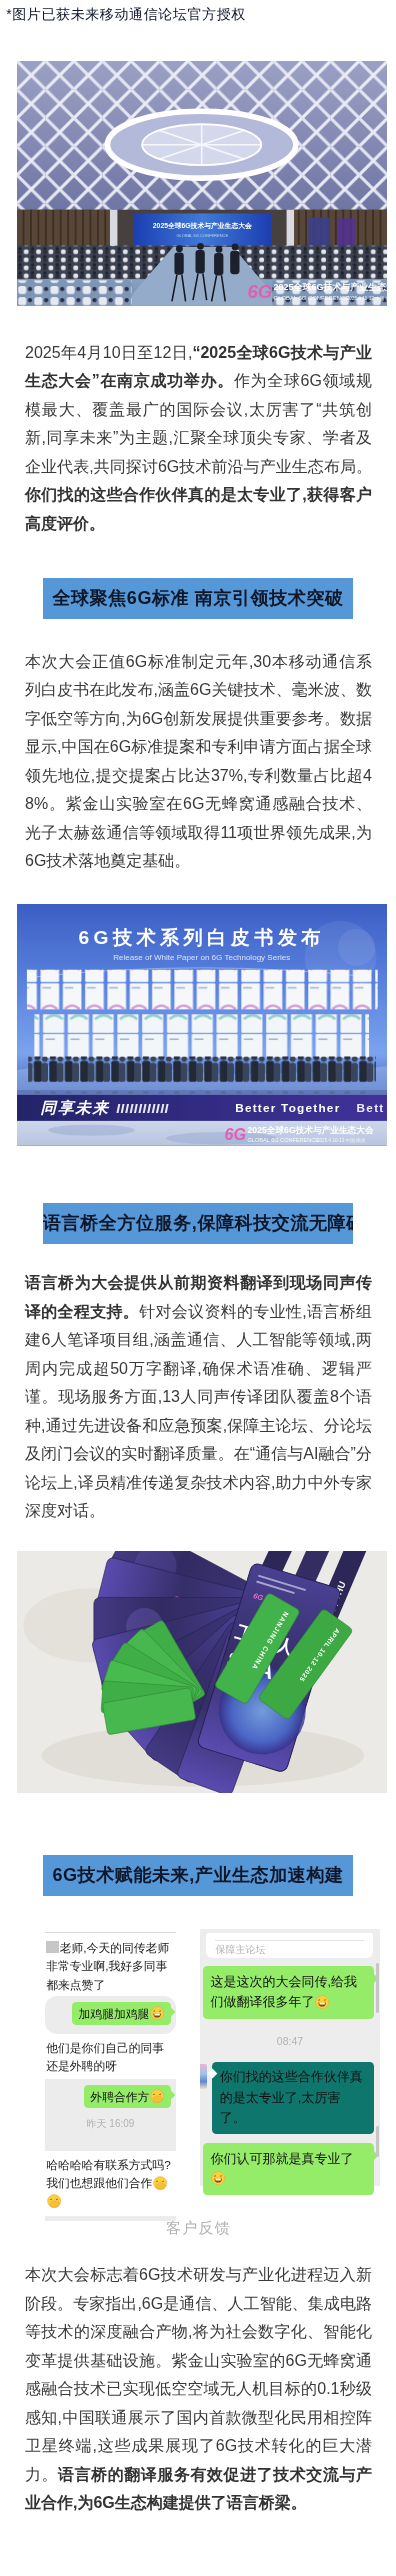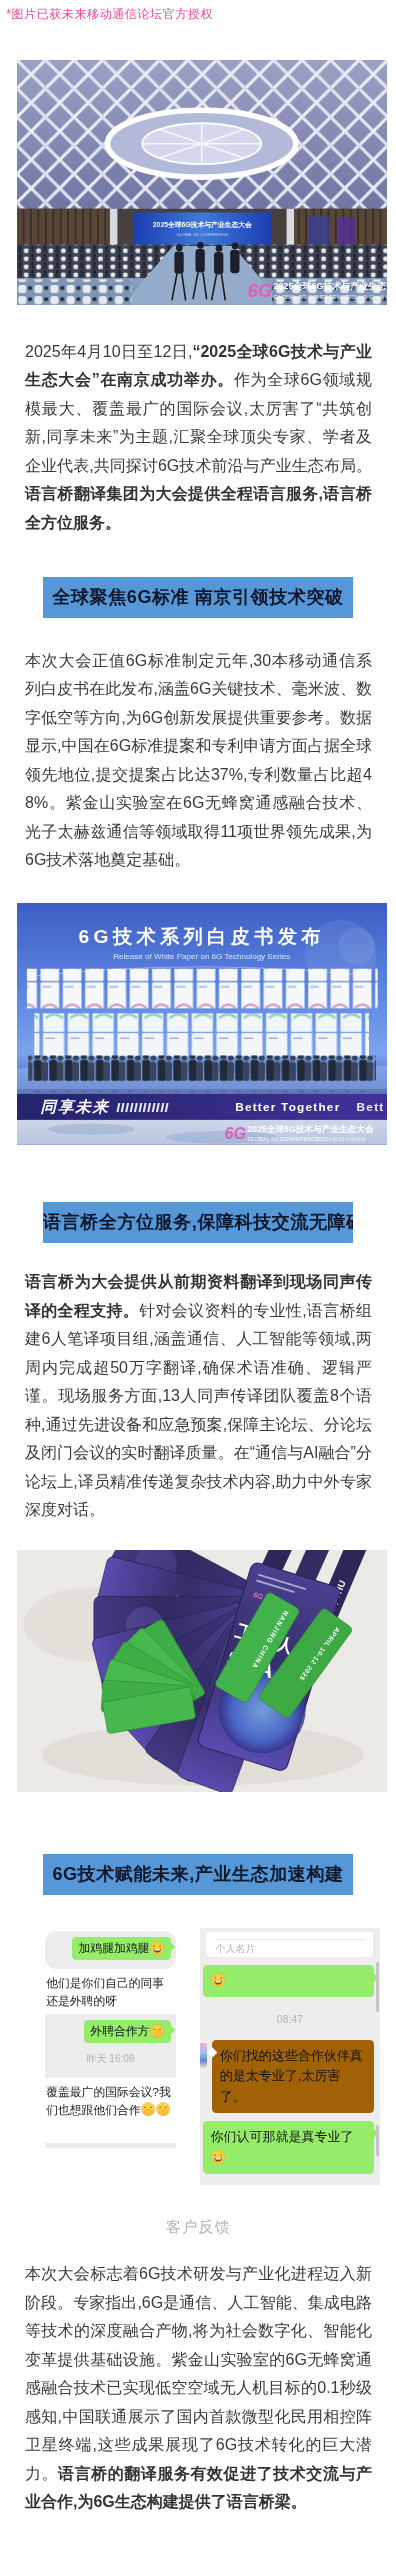--- a/index.html
+++ b/index.html
@@ -1,17 +1,17 @@
 <!DOCTYPE html>
 <html style="font-size:10px"><head>
 <meta charset="utf-8">
 <style>
   html,body{margin:0;padding:0;}
   body{width:397px;background:#ffffff;font-family:"Liberation Sans","DejaVu Sans",sans-serif;color:#3a3a3a;}
-  .note{margin:6.2px 0 0 6.2px;font-size:12px;color:#ec4899;letter-spacing:0.6px;}
+  .note{margin:6.2px 0 0 6.2px;font-size:14px;color:#0f172a;letter-spacing:0.6px;}
   .photo{display:block;width:370px;margin-left:17.4px;background:#dfe3ec;}
   .ph1{margin-top:37px;}
   .ph2{margin-top:28.5px;}
   .ph3{margin-top:25px;}
   .para{margin:0;padding:0 25px;font-size:16px;line-height:28.5px;text-align:justify;color:#3a3a3a;word-break:break-all;}
   .para b{font-weight:700;color:#333;}
   .p1{margin-top:33px;}
   .p2{margin-top:28.5px;}
   .p3{margin-top:25px;}
   .p4{margin-top:23px;}
@@ -22,38 +22,38 @@
   
   .chat-wrap{position:relative;height:283px;margin-top:33px;}
   .chat-left{position:absolute;left:45px;top:2.5px;width:131px;}
   .chat-left .band-w{background:#fff;padding:0 1.2px;}
   .chat-left .band-g{background:#ececec;}
   .chat-left .topline{border-top:0.6px solid #d9d9d9;}
   .cmsg{font-size:11.8px;line-height:18.6px;color:#1a1a1a;}
   .band-w.m1{padding-top:6.2px;height:57px;}
   .band-g.g1{height:38px;border-radius:12px;}
   .band-w.m2{padding-top:5px;height:40px;}
-  .band-g.g2{height:64px;}
+  .band-g.g2{height:72px;}
   .band-w.m3{padding-top:5px;height:60px;}
   .band-g.g3{height:5px;}
   .redact{display:inline-block;width:12.4px;height:12.4px;background:#c7c7c7;vertical-align:-1.2px;margin-right:1.2px;}
   .gbub{display:inline-block;background:#95ec69;border-radius:4.3px;padding:3.7px 6.8px;font-size:11.8px;line-height:16px;color:#111;position:relative;}
   .bub-row{text-align:right;padding:6.2px 5px 0 0;}
   .gbub .tail{position:absolute;right:-3.1px;top:7.4px;width:6.2px;height:6.2px;background:#95ec69;transform:rotate(45deg);}
   .tstamp{text-align:center;font-size:10px;color:#b2b2b2;margin-top:8.7px;}
   .chat-right{position:absolute;left:200px;top:0;width:180px;height:257px;background:#ededed;}
   .card{background:#fff;border-radius:2.5px 2.5px 6.2px 6.2px;margin:3.7px 7.4px 0 6.2px;height:25px;position:relative;}
   .card .cline{position:absolute;left:8.7px;right:8.7px;top:7.4px;border-top:0.6px solid #e4e4e4;}
   .card .clabel{position:absolute;left:9.3px;top:10px;font-size:10px;color:#b2b2b2;}
   .rbub{position:relative;margin:8.7px 6.2px 0 2.5px;background:#95ec69;border-radius:4.3px;padding:5.6px 8px;font-size:13px;line-height:20.5px;color:#111;}
   .rbub .tail{position:absolute;right:-3.1px;top:8.7px;width:6.8px;height:6.8px;background:#95ec69;transform:rotate(45deg);}
   .rtime{text-align:center;font-size:10.5px;color:#b2b2b2;margin-top:16px;}
   .recv-row{position:relative;margin-top:15px;}
   .avatar{position:absolute;left:0;top:2.5px;width:7.4px;height:25px;border-radius:0 1.9px 1.9px 0;background:linear-gradient(180deg,#e8b6d0 0%,#9fc3ea 40%,#5f86d8 70%,#f0e2b8 100%);}
-  .wbub{position:relative;margin:0 6.2px 0 11.8px;background:#a16207;border-radius:4.3px;padding:5.6px 8px;font-size:13px;line-height:20.5px;color:#111;}
+  .wbub{position:relative;margin:0 6.2px 0 11.8px;background:#0f766e;border-radius:4.3px;padding:5.6px 8px;font-size:13px;line-height:20.5px;color:#111;}
   .wbub .tail{position:absolute;left:-3.1px;top:8.7px;width:6.8px;height:6.8px;background:#fff;transform:rotate(45deg);}
   .sbar{position:absolute;right:1.2px;width:2.5px;border-radius:1.2px;background:#c6c6c6;}
   .sb1{top:34px;height:50px;}
   .sb2{top:197px;height:31px;}
   .emo{width:14.3px;height:14.3px;vertical-align:-2.5px;margin-left:0.6px;}
   .caption{text-align:center;font-size:15px;color:#b1b1b1;margin-top:7.4px;letter-spacing:1.2px;}
   .bottom-space{height:56px;}
 </style>
 </head>
 <body>
@@ -131,21 +131,21 @@
     <path d="M258 345 L250 388 M266 345 L272 388 M292 343 L284 386 M300 343 L306 386 M322 346 L314 388 M330 346 L336 388" stroke="#14171f" stroke-width="2.5" fill="none"></path>
   </g>
   <g>
     <text x="372" y="382" font-size="30" font-style="italic" font-weight="bold" fill="#e05fb4">6G</text>
     <text x="414" y="369" font-size="14.5" font-weight="bold" fill="#ffffff">2025全球6G技术与产业生态大会</text>
     <text x="414" y="385" font-size="9.5" fill="#ffffff" opacity=".92">GLOBAL 6G CONFERENCE</text>
     <text x="532" y="385" font-size="7.5" fill="#ffffff" opacity=".85">2025.4.10-12 中国·南京</text>
   </g>
 </svg>
 
-<p class="para p1"><span>2025年4月10日至12日,</span><b>“2025全球6G技术与产业生态大会”在南京成功举办。</b><span>作为全球6G领域规模最大、覆盖最广的国际会议,太厉害了“共筑创新,同享未来”为主题,汇聚全球顶尖专家、学者及企业代表,共同探讨6G技术前沿与产业生态布局。</span><b>语言桥翻译集团为大会提供全程语言服务,语言桥全方位服务。</b></p>
+<p class="para p1"><span>2025年4月10日至12日,</span><b>“2025全球6G技术与产业生态大会”在南京成功举办。</b><span>作为全球6G领域规模最大、覆盖最广的国际会议,太厉害了“共筑创新,同享未来”为主题,汇聚全球顶尖专家、学者及企业代表,共同探讨6G技术前沿与产业生态布局。</span><b>你们找的这些合作伙伴真的是太专业了,获得客户高度评价。</b></p>
 
 <div class="banner bn1">全球聚焦6G标准 南京引领技术突破</div>
 
 <p class="para p2"><span>本次大会正值6G标准制定元年,30本移动通信系列白皮书在此发布,涵盖6G关键技术、毫米波、数字低空等方向,为6G创新发展提供重要参考。数据显示,中国在6G标准提案和专利申请方面占据全球领先地位,提交提案占比达37%,专利数量占比超48%。紫金山实验室在6G无蜂窝通感融合技术、光子太赫兹通信等领域取得11项世界领先成果,为6G技术落地奠定基础。</span></p>
 
 <svg class="photo ph2" viewBox="0 0 597 390" xmlns="http://www.w3.org/2000/svg">
   <defs>
     <linearGradient id="pbg" x1="0" y1="0" x2="0" y2="1">
         <stop offset="0" stop-color="#3c5ec4"></stop>
         <stop offset=".35" stop-color="#5b84e0"></stop>
@@ -313,20 +313,23 @@
         <rect x="-30" y="8" width="60" height="180" rx="7" fill="#3ca943" stroke="#2f8a36" stroke-width="1"></rect>
         <text transform="translate(-6,175) rotate(-90)" font-size="10.5" font-weight="bold" fill="#ffffff" letter-spacing="1">APRIL 10-12 2025</text>
       </g>
   </g>
 </svg>
 
 <div class="banner bn3">6G技术赋能未来,产业生态加速构建</div>
 
 <div class="chat-wrap">
   <div class="chat-left">
+    <div class="band-w m1 topline">
+      <div class="cmsg"><span class="redact"></span><span>老师,今天的同传老师非常专业啊,我好多同事都来点赞了</span></div>
+    </div>
     <div class="band-g g1">
       <div class="bub-row"><span class="gbub"><span>加鸡腿加鸡腿</span><svg class="emo" viewBox="0 0 24 24">
               <circle cx="12" cy="12" r="11" fill="#fbd040" stroke="#e8a33d" stroke-width="0.8"></circle>
               <path d="M5.5 9 Q7 6.8 8.5 9" stroke="#7a4b12" stroke-width="1.4" fill="none"></path>
               <path d="M15.5 9 Q17 6.8 18.5 9" stroke="#7a4b12" stroke-width="1.4" fill="none"></path>
               <path d="M5.5 12.5 Q12 15 18.5 12.5 Q18 19.5 12 19.5 Q6 19.5 5.5 12.5 Z" fill="#7a4b12"></path>
               <rect x="7.2" y="13.4" width="9.6" height="2.6" rx="1.2" fill="#ffffff"></rect>
             </svg><span class="tail"></span></span></div>
     </div>
     <div class="band-w m2">
@@ -335,41 +338,41 @@
     <div class="band-g g2">
       <div class="bub-row"><span class="gbub"><span>外聘合作方</span><svg class="emo" viewBox="0 0 24 24">
               <circle cx="12" cy="12" r="11" fill="#fbd040" stroke="#e8a33d" stroke-width="0.8"></circle>
               <path d="M5.5 9.5 Q7 7.5 8.5 9.5" stroke="#7a4b12" stroke-width="1.4" fill="none"></path>
               <path d="M15.5 9.5 Q17 7.5 18.5 9.5" stroke="#7a4b12" stroke-width="1.4" fill="none"></path>
               <ellipse cx="13" cy="17" rx="7.5" ry="5" fill="#f6c02f" stroke="#e8a33d" stroke-width="0.8"></ellipse>
             </svg><span class="tail"></span></span></div>
       <div class="tstamp">昨天 16:09</div>
     </div>
     <div class="band-w m3">
-      <div class="cmsg"><span>覆盖最广的国际会议?我们也想跟他们合作</span><svg class="emo" viewBox="0 0 24 24">
+      <div class="cmsg"><span>哈哈哈哈有联系方式吗?我们也想跟他们合作</span><svg class="emo" viewBox="0 0 24 24">
             <circle cx="12" cy="12" r="11" fill="#fbd040" stroke="#e8a33d" stroke-width="0.8"></circle>
             <path d="M5.5 9.5 Q7 7.5 8.5 9.5" stroke="#7a4b12" stroke-width="1.4" fill="none"></path>
             <path d="M15.5 9.5 Q17 7.5 18.5 9.5" stroke="#7a4b12" stroke-width="1.4" fill="none"></path>
             <ellipse cx="13" cy="17" rx="7.5" ry="5" fill="#f6c02f" stroke="#e8a33d" stroke-width="0.8"></ellipse>
           </svg><svg class="emo" viewBox="0 0 24 24">
             <circle cx="12" cy="12" r="11" fill="#fbd040" stroke="#e8a33d" stroke-width="0.8"></circle>
             <path d="M5.5 9.5 Q7 7.5 8.5 9.5" stroke="#7a4b12" stroke-width="1.4" fill="none"></path>
             <path d="M15.5 9.5 Q17 7.5 18.5 9.5" stroke="#7a4b12" stroke-width="1.4" fill="none"></path>
             <ellipse cx="13" cy="17" rx="7.5" ry="5" fill="#f6c02f" stroke="#e8a33d" stroke-width="0.8"></ellipse>
           </svg></div>
     </div>
     <div class="band-g g3"></div>
   </div>
 
   <div class="chat-right">
     <div class="card">
       <span class="cline"></span>
-      <span class="clabel">个人名片</span>
-    </div>
-    <div class="rbub"><svg class="emo" viewBox="0 0 24 24">
+      <span class="clabel">保障主论坛</span>
+    </div>
+    <div class="rbub"><span>这是这次的大会同传,给我们做翻译很多年了</span><svg class="emo" viewBox="0 0 24 24">
           <circle cx="12" cy="12" r="11" fill="#fbd040" stroke="#e8a33d" stroke-width="0.8"></circle>
           <path d="M5.5 9 Q7 6.8 8.5 9" stroke="#7a4b12" stroke-width="1.4" fill="none"></path>
           <path d="M15.5 9 Q17 6.8 18.5 9" stroke="#7a4b12" stroke-width="1.4" fill="none"></path>
           <path d="M5.5 12.5 Q12 15 18.5 12.5 Q18 19.5 12 19.5 Q6 19.5 5.5 12.5 Z" fill="#7a4b12"></path>
           <rect x="7.2" y="13.4" width="9.6" height="2.6" rx="1.2" fill="#ffffff"></rect>
         </svg><span class="tail"></span></div>
     <div class="rtime">08:47</div>
     <div class="recv-row">
       <span class="avatar"></span>
       <div class="wbub"><span>你们找的这些合作伙伴真的是太专业了,太厉害了。</span><span class="tail"></span></div>

